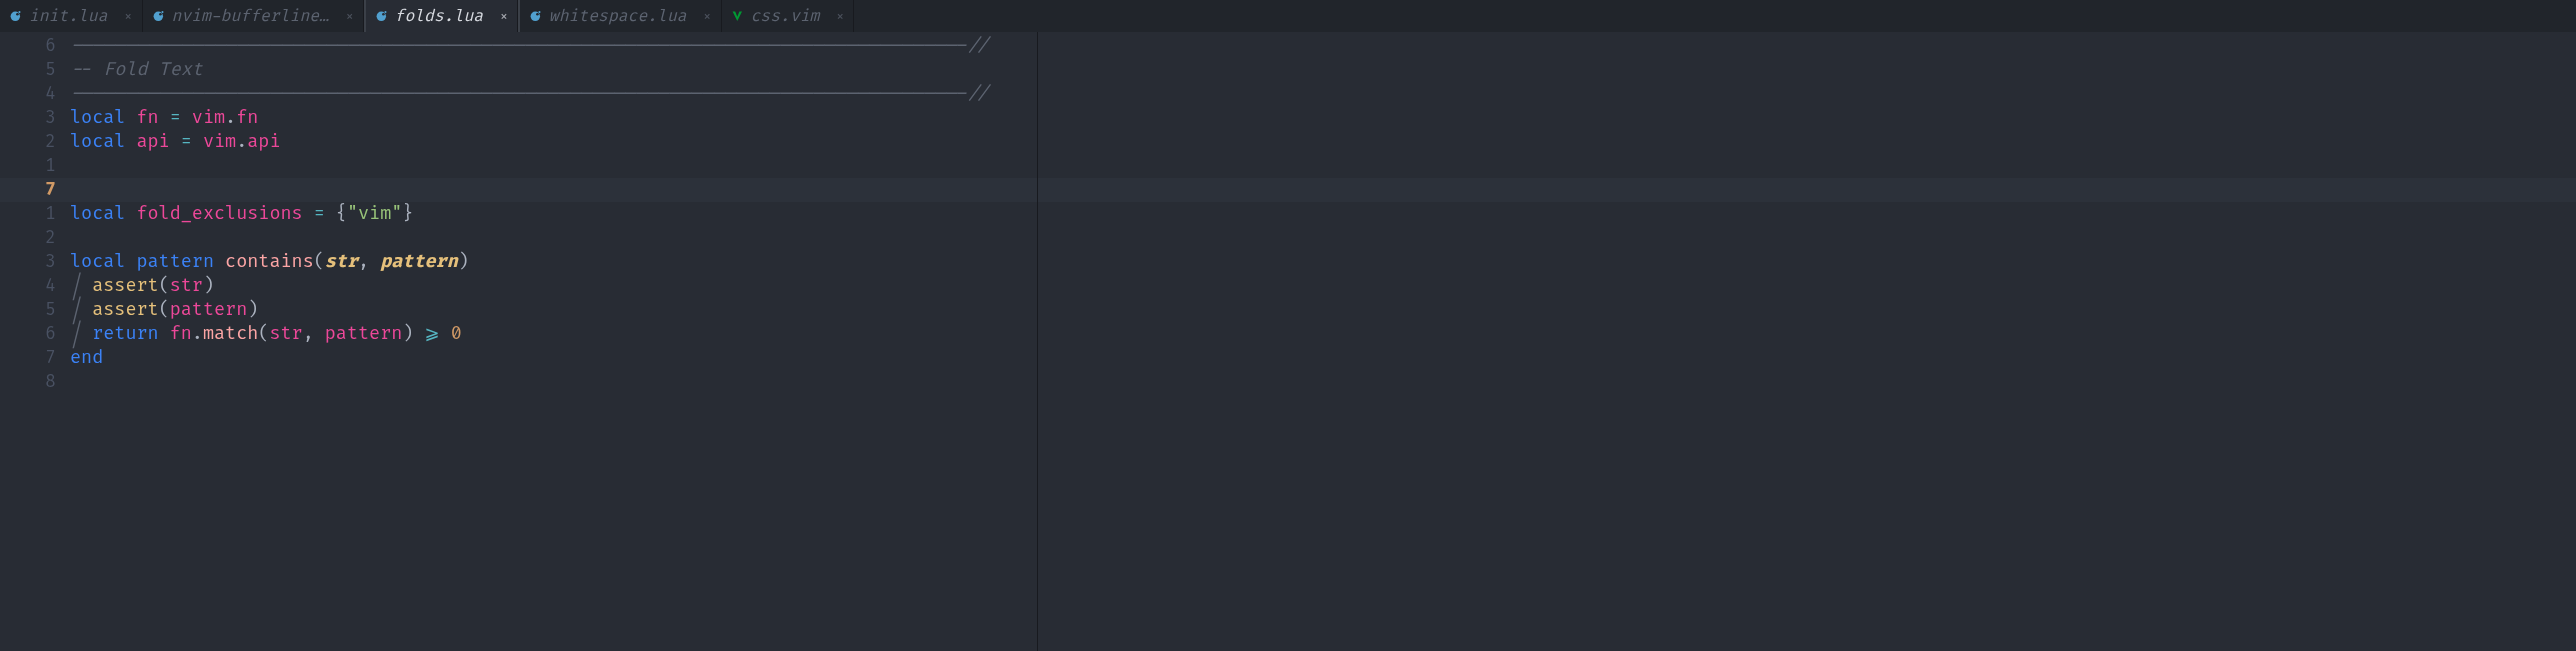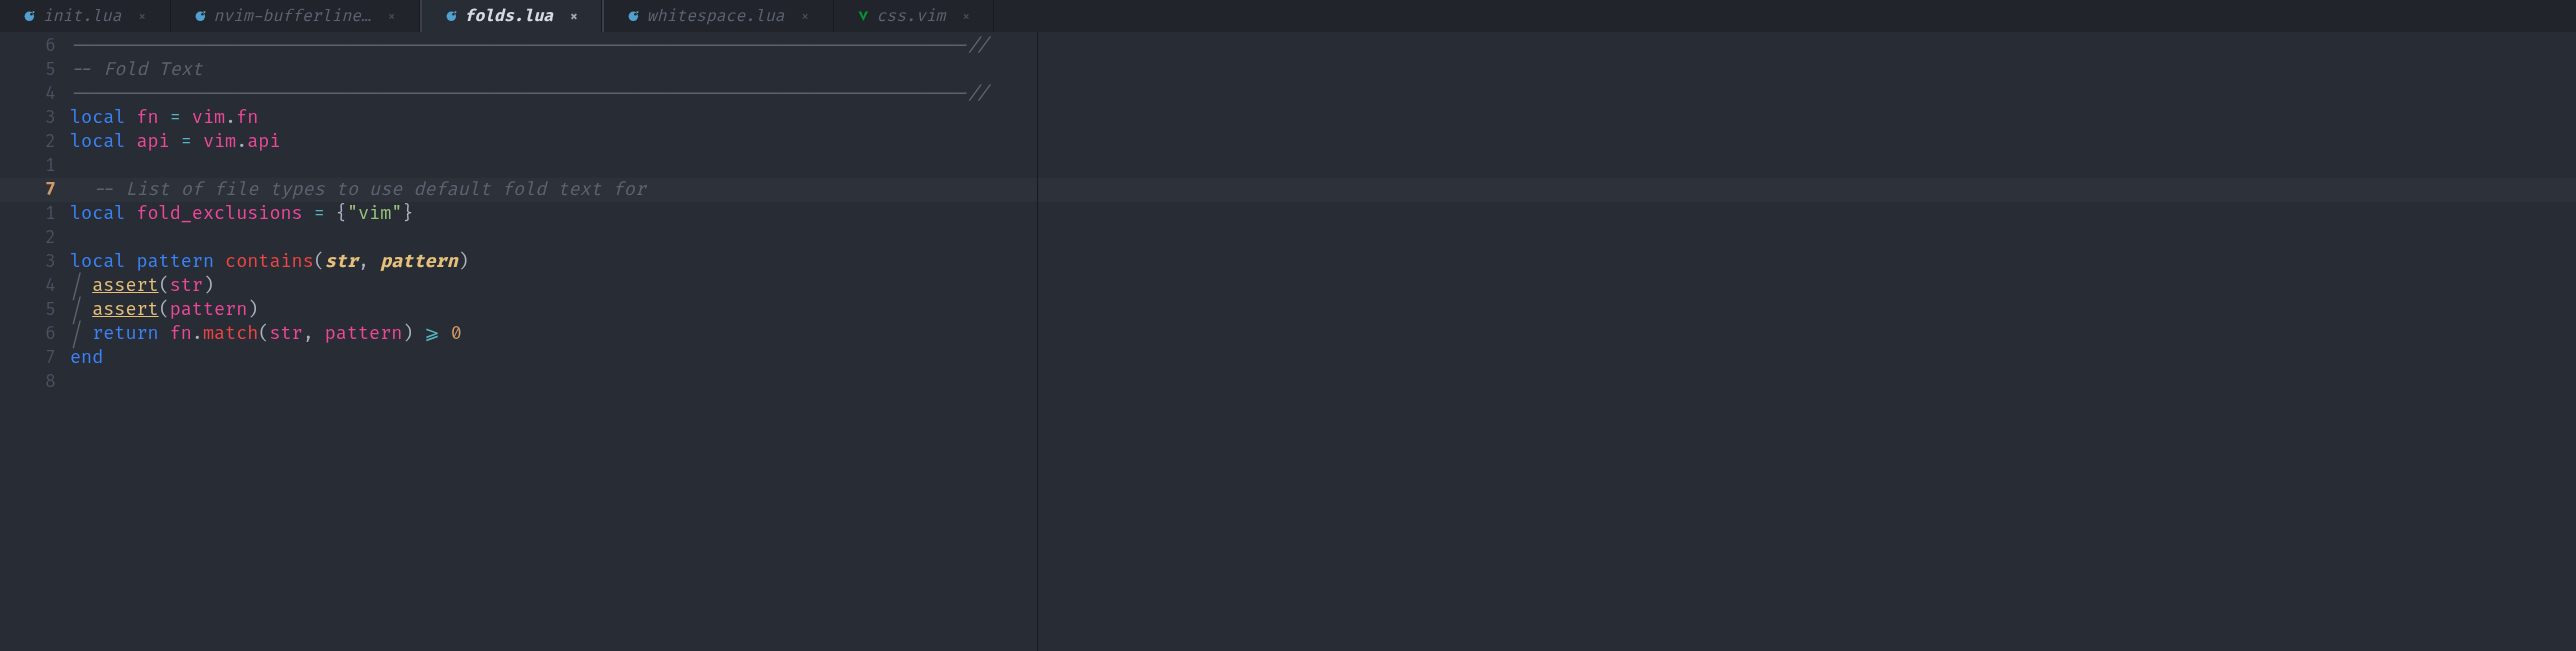--- a/index.html
+++ b/index.html
@@ -14,32 +14,32 @@
 }
 .tabline {
   display: flex;
   height: 32px;
   background: #21252b;
   align-items: stretch;
 }
 .tab {
   display: flex;
   align-items: center;
-  padding: 0 23px;
+  padding: 0 9px;
   gap: 7.2px;
   color: #5c6370;
   background: #21252b;
   border-right: 0.9px solid #181a1f;
   cursor: pointer;
   font-style: italic;
 }
 .tab.active {
   background: #282c34;
   color: #d7dae0;
-  font-weight: bold;
+  font-weight: normal;
 }
 .tab .icon {
   width: 12.6px;
   height: 12.6px;
   display: inline-flex;
   align-items: center;
   justify-content: center;
 }
 .tab .close {
   margin-left: 9px;
@@ -71,28 +71,28 @@
   text-align: right;
   padding-right: 14.4px;
   color: #495162;
   font-size: 17px;
   flex-shrink: 0;
 }
 .line.current .gutter { color: #d19a66; font-weight: bold; }
 .code { flex: 1; }
 .c-comment { color: #5c6370; font-style: italic; }
 .c-keyword { color: #3b82f6; }
-.c-func { color: #ef4444; }
+.c-func { color: #fca5a5; }
 .c-var { color: #ec4899; }
 .c-param { color: #e5c07b; font-style: italic; font-weight: bold; }
 .c-string { color: #98c379; }
 .c-number { color: #d19a66; }
 .c-op { color: #56b6c2; }
 .c-punct { color: #abb2bf; }
-.c-builtin { color: #e5c07b; text-decoration: underline; }
+.c-builtin { color: #e5c07b; }
 .vsplit {
   position: absolute;
   top: 32px;
   left: 1037px;
   bottom: 0;
   width: 0.9px;
   background: #181a1f;
 }
 </style>
 </head>
@@ -183,21 +183,21 @@
     <div class="code"><span class="c-keyword">local</span><span> </span><span class="c-var">api</span><span class="c-op"> = </span><span class="c-var">vim</span><span class="c-punct">.</span><span class="c-var">api</span></div>
   </div>
 
   <div class="line">
     <div class="gutter">1</div>
     <div class="code"></div>
   </div>
 
   <div class="line current">
     <div class="gutter">7</div>
-    <div class="code"><span>  </span><span class="c-comment">-- List of file types to use default fold text for</span></div>
+    <div class="code"><span>  </span></div>
   </div>
 
   <div class="line">
     <div class="gutter">1</div>
     <div class="code"><span class="c-keyword">local</span><span> </span><span class="c-var">fold_exclusions</span><span class="c-op"> = </span><span class="c-punct">{</span><span class="c-string">"vim"</span><span class="c-punct">}</span></div>
   </div>
 
   <div class="line">
     <div class="gutter">2</div>
     <div class="code"></div>

